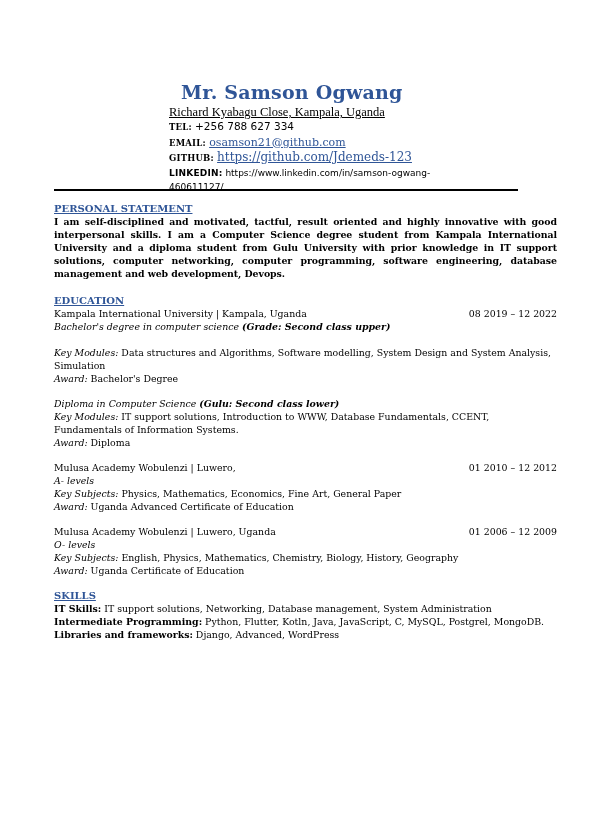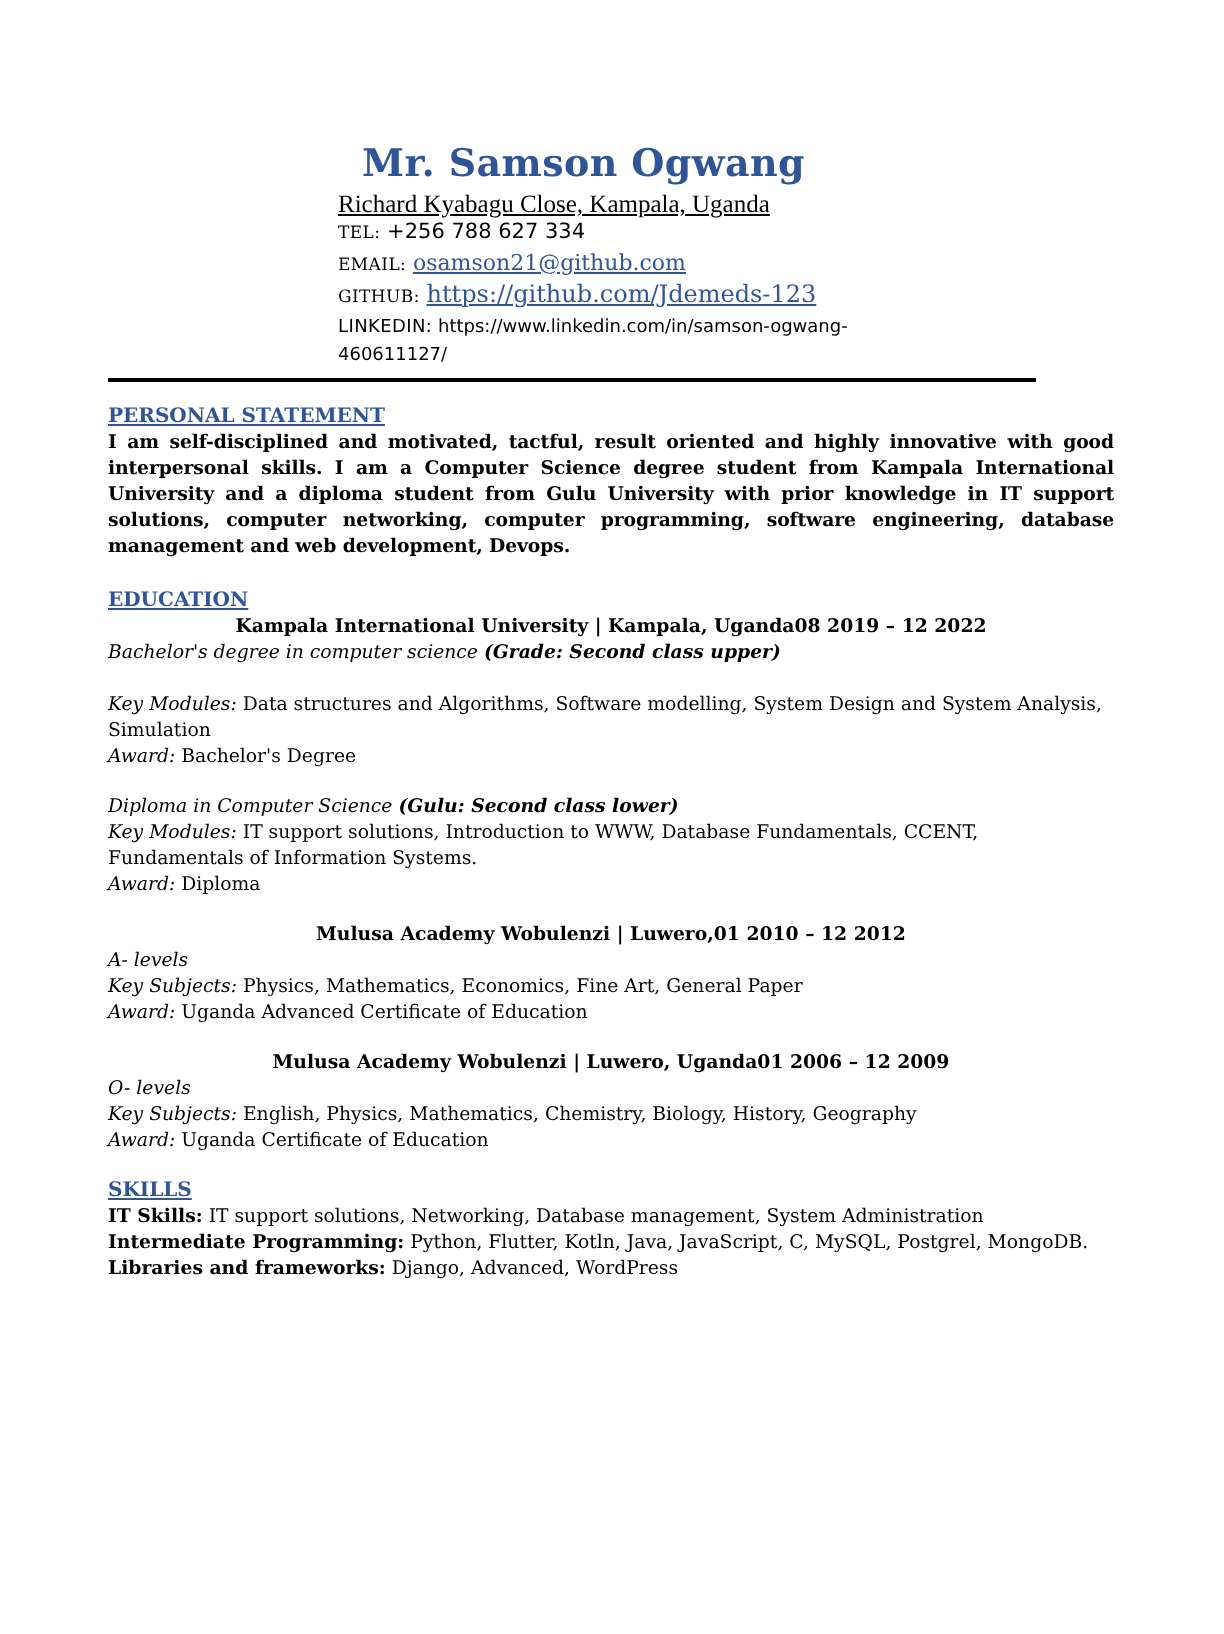--- a/index.html
+++ b/index.html
@@ -1,37 +1,37 @@
 <!DOCTYPE html>
 <html><head>
 <meta charset="utf-8">
 <style>
   html, body { margin: 0; padding: 0; background: #ffffff; }
   body { width: 612px; height: 817px; position: relative; overflow: hidden;
          font-family: "DejaVu Serif", serif; color: #000; }
   .page { position: absolute; left: 0; top: 0; width: 612px; height: 817px; background: #fff; }
 
-  .header { position: absolute; left: 169px; top: 70px; width: 300px; }
+  .header { position: absolute; left: 169px; top: 80px; width: 300px; }
   .name { font-family: "DejaVu Serif", serif; font-weight: bold; font-size: 19px; color: #2f5597;
           margin: 0 0 1px 12px; letter-spacing: 0.2px; line-height: 24px; }
   .addr { font-size: 11.5px; line-height: 14px; font-family: "Liberation Serif", serif; font-size: 12.5px; text-decoration: underline; }
   .cline { font-size: 10.5px; line-height: 14.5px; white-space: nowrap; }
-  .clabel { font-weight: normal; font-size: 8.5px; letter-spacing: 0.2px; }
+  .clabel { font-weight: bold; font-size: 8.5px; letter-spacing: 0.2px; }
   .tel { font-family: "DejaVu Sans", sans-serif; font-size: 10.5px; }
   .link { color: #2f5597; text-decoration: underline; font-size: 11px; }
   .link.big { font-size: 12px; }
   .linkedin { font-family: "DejaVu Sans", sans-serif; font-size: 9px; line-height: 14px; }
   .linkedin .clabel { font-family: "DejaVu Sans", sans-serif; font-size: 9px; text-align: center; }
 
   .rule { position: absolute; left: 54px; top: 189px; width: 464px; height: 2px; background: #000; }
 
   .content { position: absolute; left: 54px; top: 202px; width: 503px; font-size: 9.4px; line-height: 13px; }
   .sec-title { color: #2f5597; font-weight: bold; text-decoration: underline; font-size: 10px; line-height: 13px; }
   .para { text-align: justify; font-weight: bold; font-size: 9.4px; line-height: 13px; letter-spacing: -0.05px; }
-  .row { display: flex; justify-content: center; font-weight: bold; }
+  .row { display: flex; justify-content: space-between; font-weight: normal; }
   .it { font-style: italic; }
   .b { font-weight: bold; }
   .gap-sm { height: 13px; }
   .gap-md { height: 12px; }
   p { margin: 0; }
 </style>
 </head>
 <body>
 
 <div class="page">

